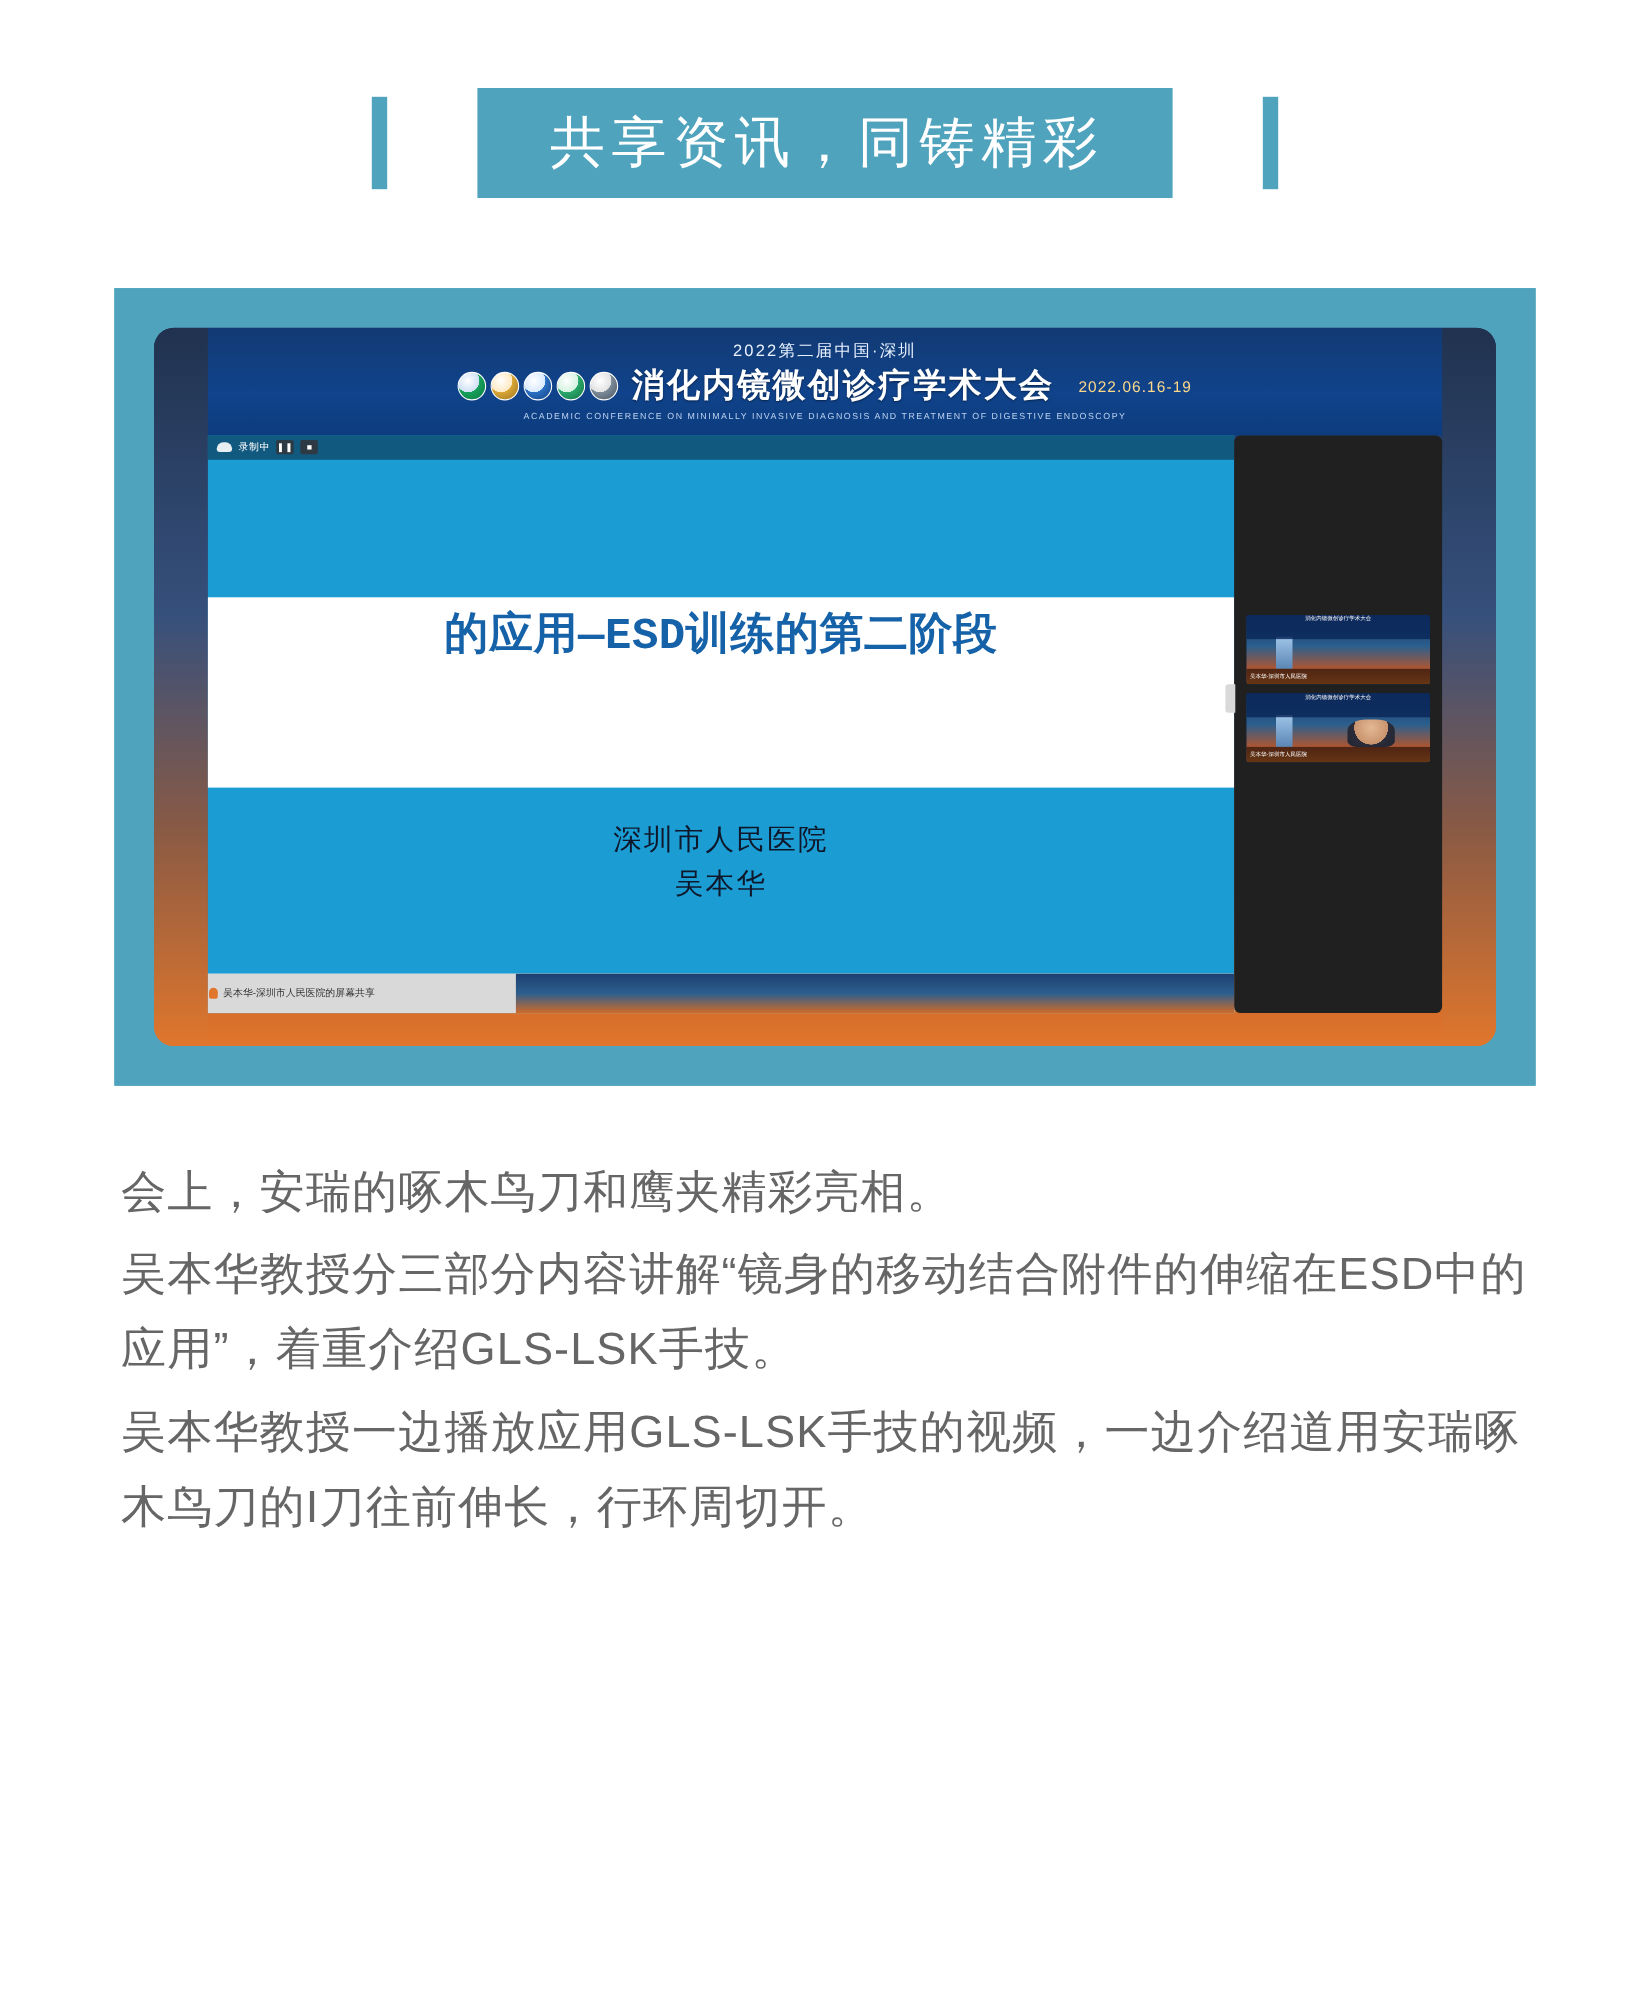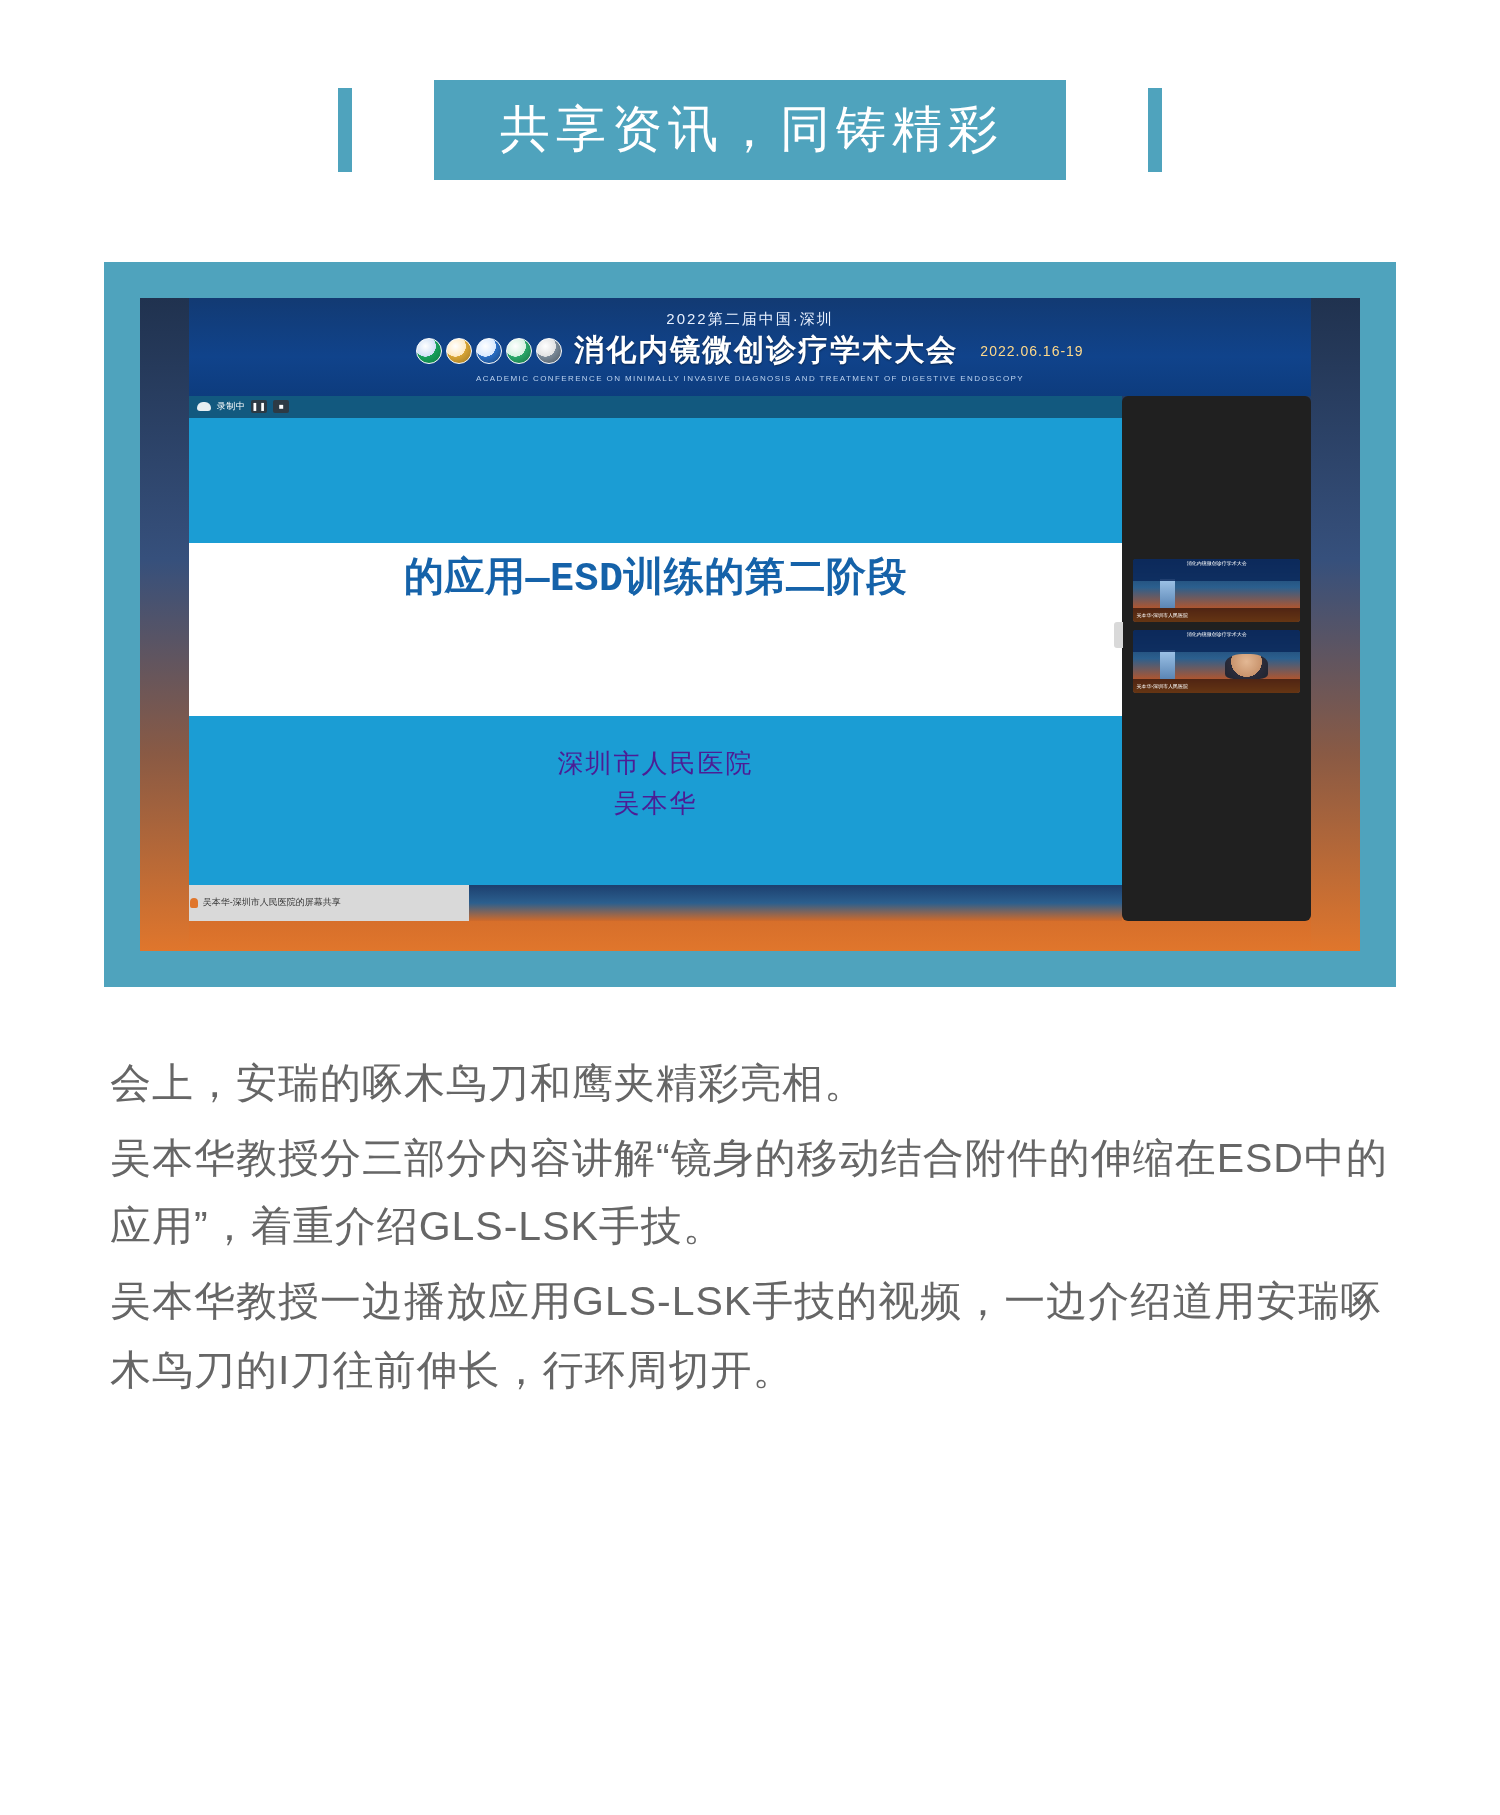--- a/index.html
+++ b/index.html
@@ -57,20 +57,21 @@
     border: 36px solid #4fa3bd;
     background: #4fa3bd;
     position: relative;
   }
   .screen {
     position: relative;
     width: 100%;
     padding-top: 53.5%;
     background: linear-gradient(180deg,#2a3b5e 0%, #1d3f6e 28%, #2b5f8e 55%, #6d4b3a 78%, #d06a2a 92%, #e0762c 100%);
     overflow: hidden;
+    border-radius: 18px;
   }
   .screen-inner {
     position: absolute;
     inset: 0;
   }
 
   
   .city-left {
     position: absolute;
     left: 0; top: 0; bottom: 0; width: 4%;
@@ -205,21 +206,21 @@
     line-height: 1.22;
     letter-spacing: 0.5px;
     padding: 0 6%;
   }
   .slide-title .line2 { font-weight: bold; font-family: Liberation Mono, monospace; }
   .slide-affil {
     position: absolute;
     left: 0; right: 0;
     top: 66%;
     text-align: center;
-    color: #4c1d95;
+    color: #0f172a;
     font-size: 26px;
     line-height: 1.55;
     letter-spacing: 2px;
   }
   .slide-footer {
     position: absolute;
     left: 0; right: 0;
     bottom: 0;
     height: 7%;
     background: #d9d9d9;

